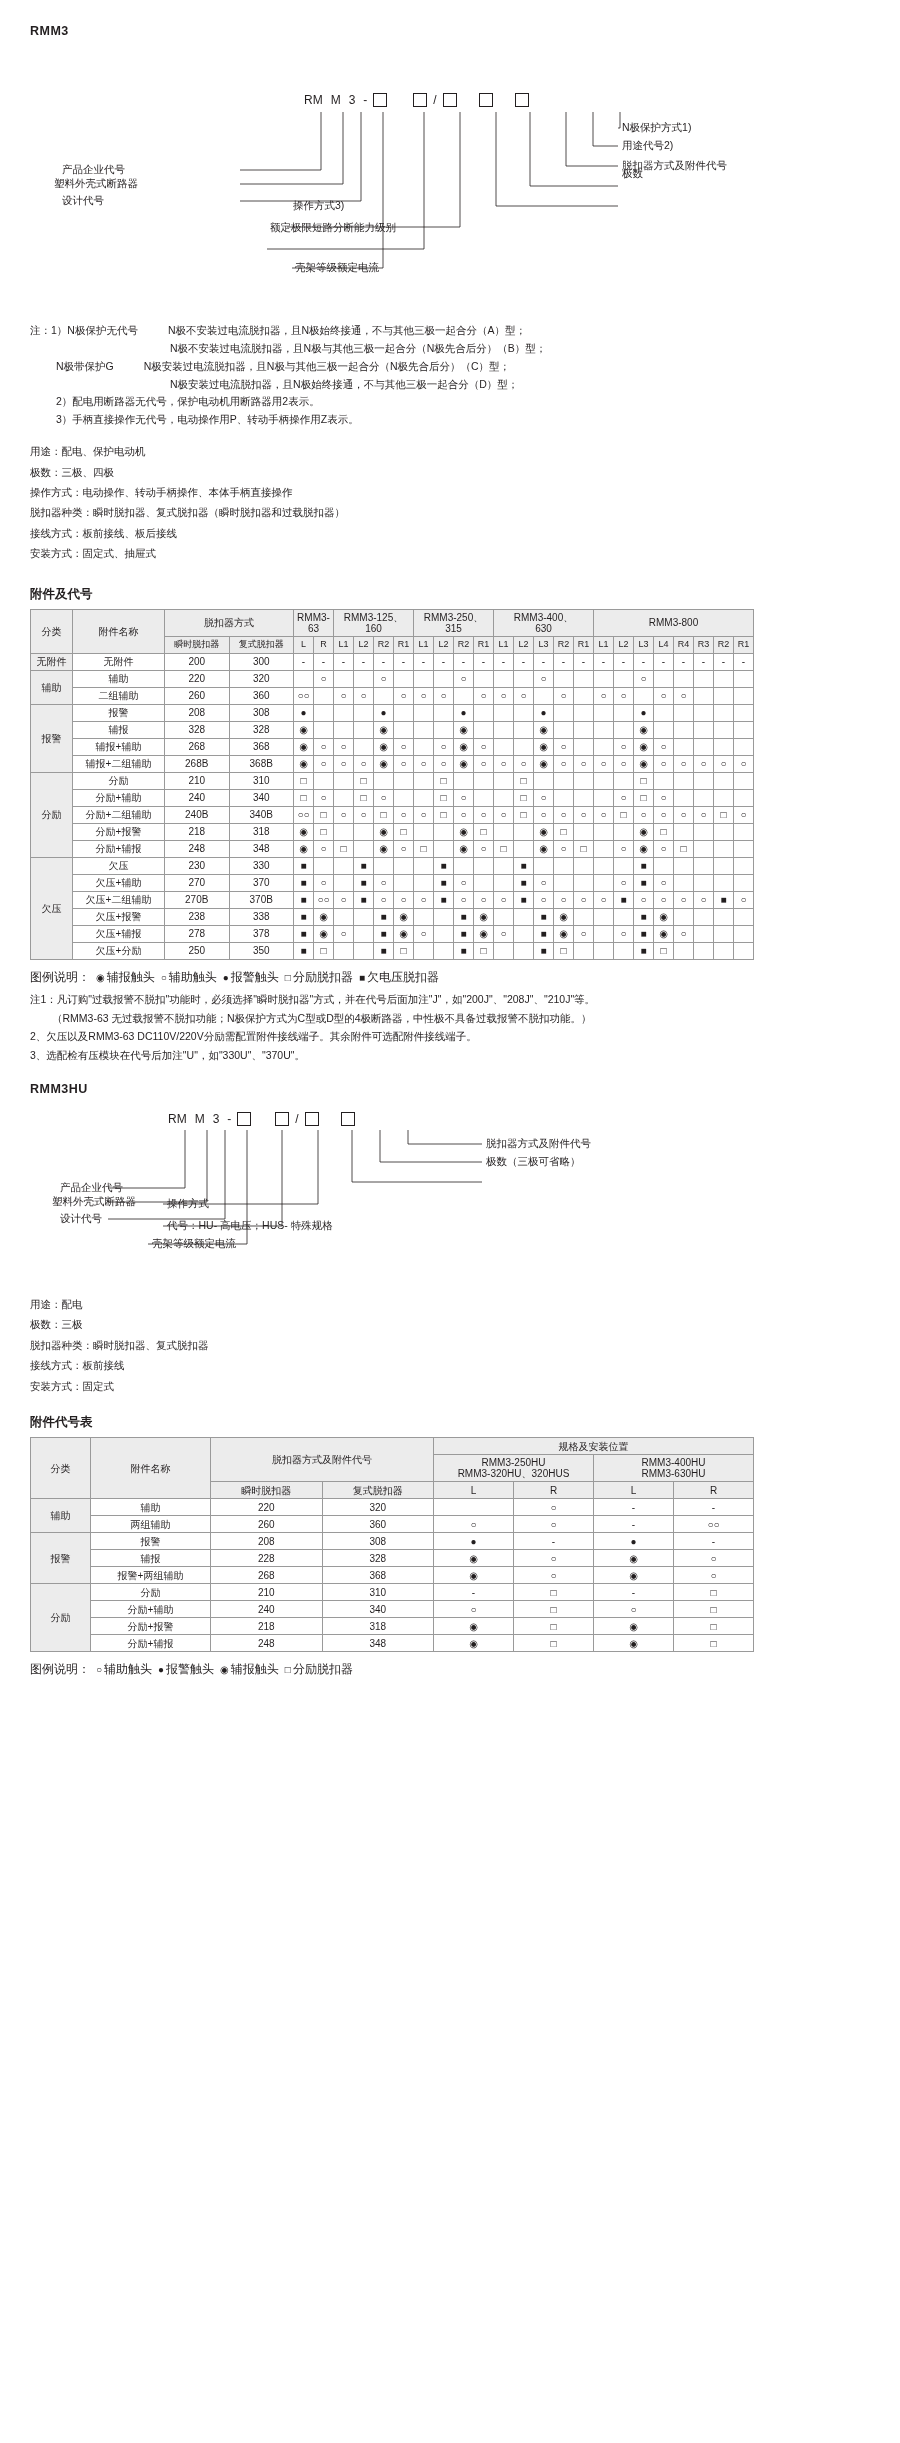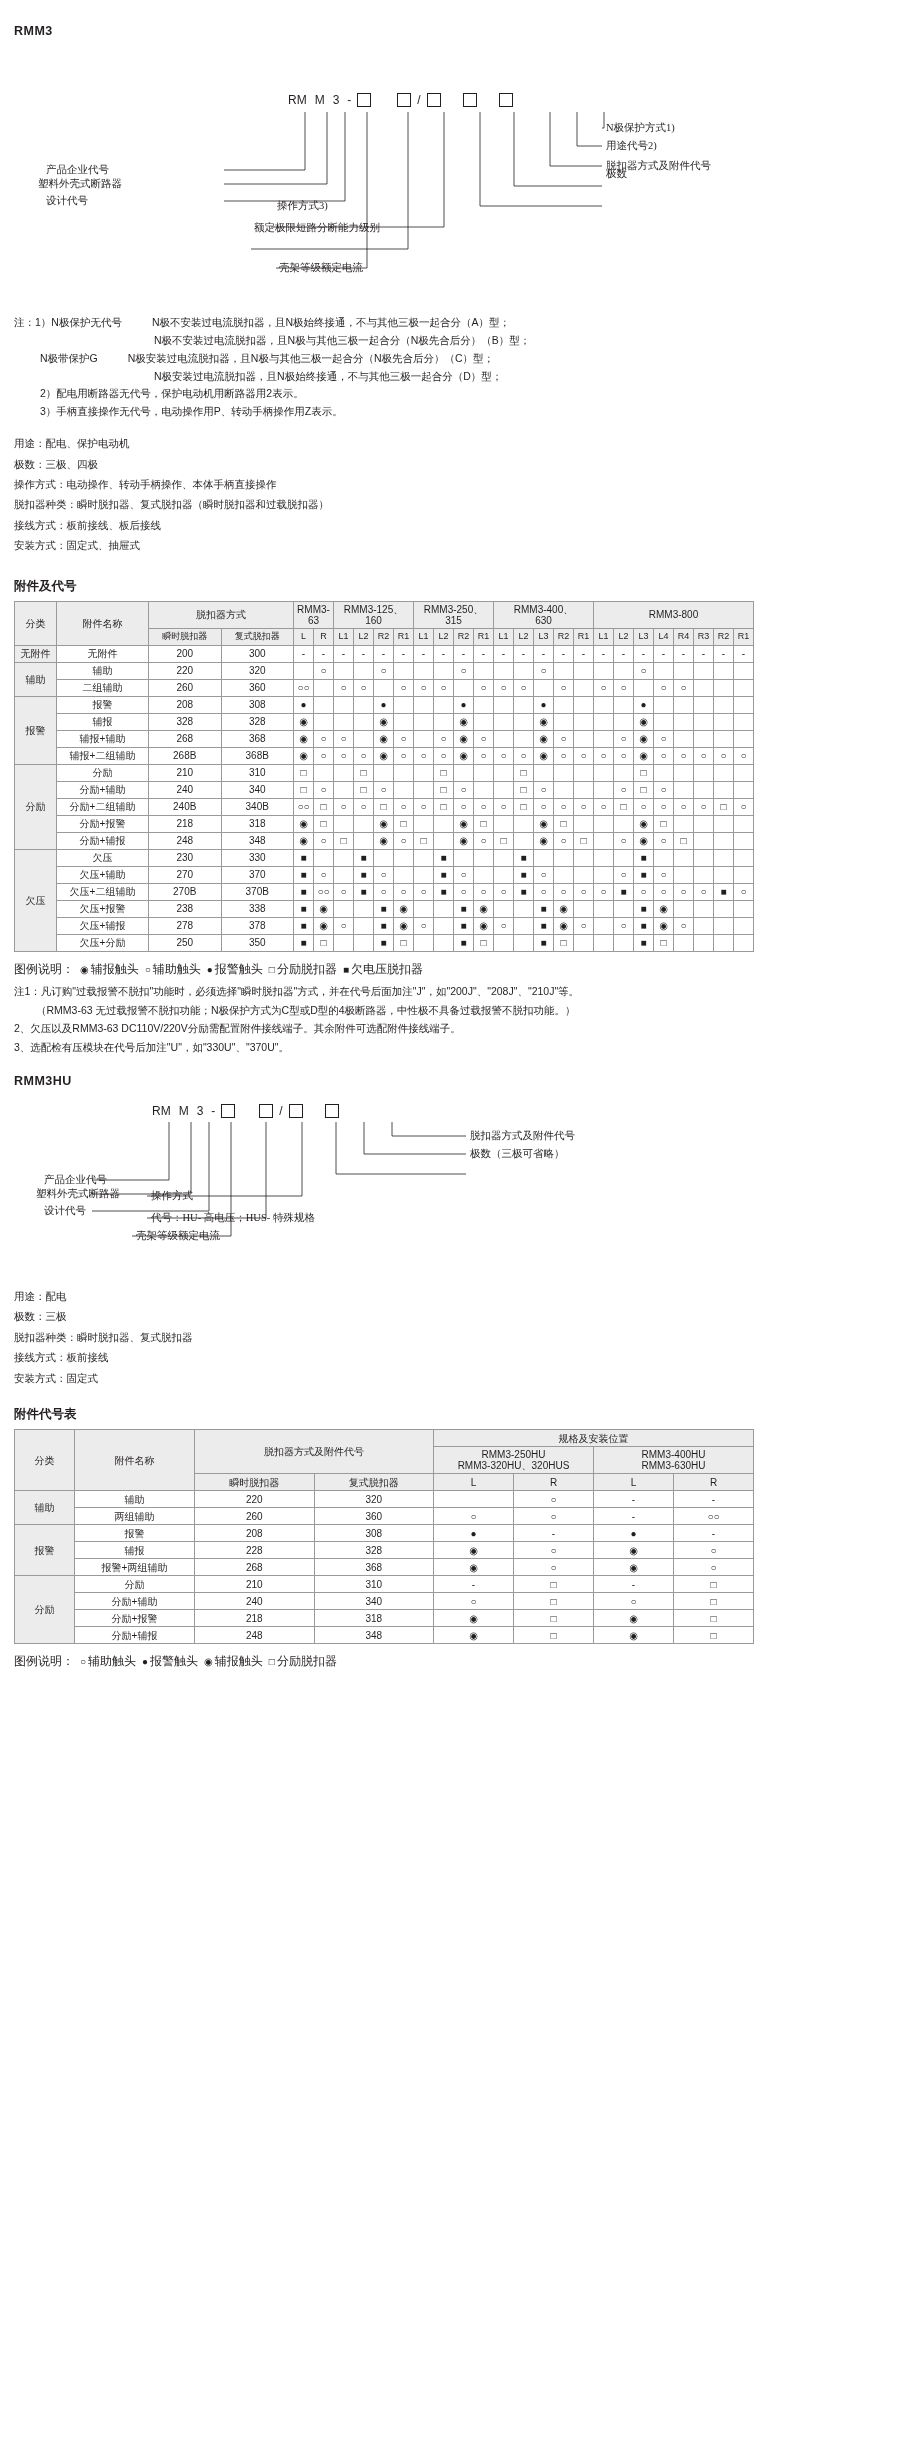--- a/index.html
+++ b/index.html
@@ -4,32 +4,32 @@
 <style>
   * { box-sizing: border-box; }
   html, body { margin:0; padding:0; }
   body {
     width: 900px;
     background: #ffffff;
     font-family: "Liberation Sans", sans-serif;
     color: #231f20;
     font-size: 11px;
   }
-  .page { width:776px; padding: 18px 22px 30px 14px; position: relative; }
+  .page { width:776px; padding: 18px 22px 30px 30px; position: relative; }
 
   .sec-title { font-size: 12.5px; font-weight: bold; margin: 6px 0 4px 0; letter-spacing:.5px; }
 
   
   .codeblock { position: relative; margin-top: 8px; }
   .code-line { display:flex; align-items:flex-end; gap:4px; font-size:12px; }
   .code-line .ch { padding: 0 2px; }
   .box { display:inline-block; width:14px; height:14px; border:1px solid #231f20; }
   .slash { padding:0 2px; }
 
-  .note-wrap { font-size:10.5px; line-height:1.7; margin-top:18px; }
+  .note-wrap { font-size:10.5px; line-height:1.7; margin-top:26px; }
   .note-row { display:flex; }
   .note-lab { white-space:nowrap; }
   .note-col2 { margin-left: 30px; }
   .indent1 { padding-left: 26px; }
 
   
   .tbl-title { font-size:12.5px; font-weight:bold; margin: 22px 0 6px 0; }
   table.grid { border-collapse: collapse; width: 100%; font-size:10px; }
   table.grid th, table.grid td {
     border: 1px solid #9a9a9a;
@@ -52,21 +52,21 @@
   .s-fsq::before    { content:"■"; }
   .s-dash::before   { content:"-"; }
   .s-oo::before     { content:"○○"; }
 
   .legendline { font-size:12px; margin-top:7px; line-height:1.8; }
   .legendline .sym { margin: 0 2px 0 6px; }
 
   .notes2 { font-size:10.5px; line-height:1.75; margin-top:2px; }
 
   svg.leader { position:absolute; left:0; top:0; pointer-events:none; }
-  .lbl { position:absolute; font-size:10.5px; white-space:nowrap;font-family:Liberation Serif, serif; }
+  .lbl { position:absolute; font-size:10.5px; white-space:nowrap; }
 
   .spec-list { font-size:10.5px; line-height:1.95; margin-top:12px;}
 </style>
 </head>
 <body>
 
 <div class="page">
 
   <div class="sec-title">RMM3</div>
 

